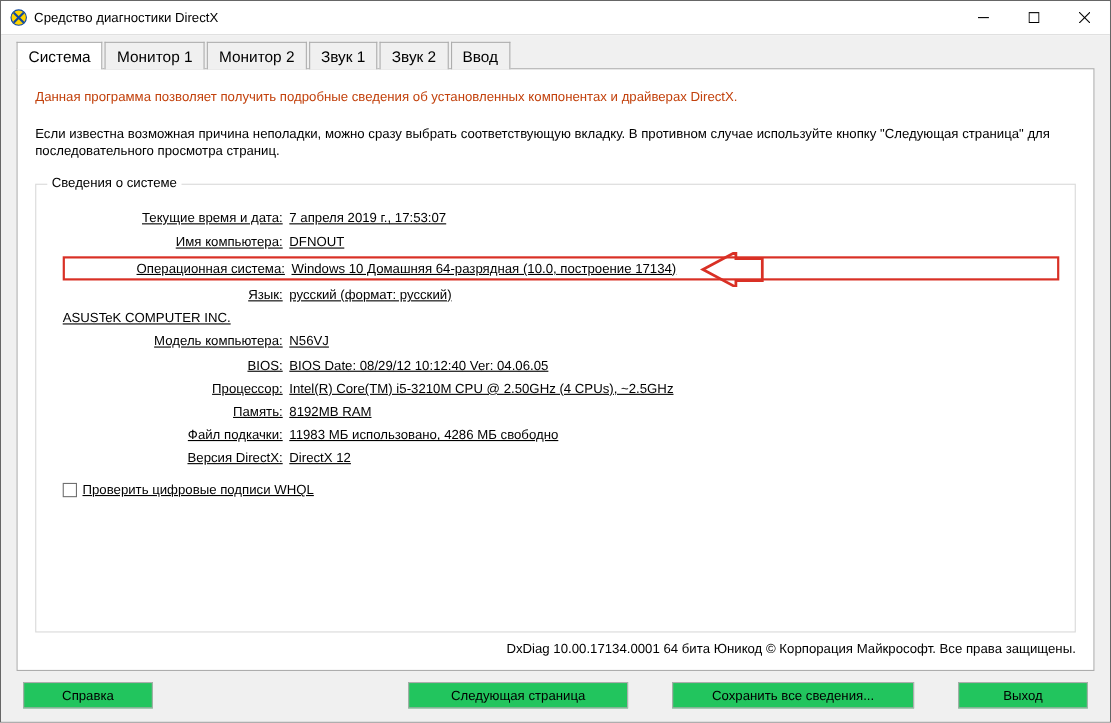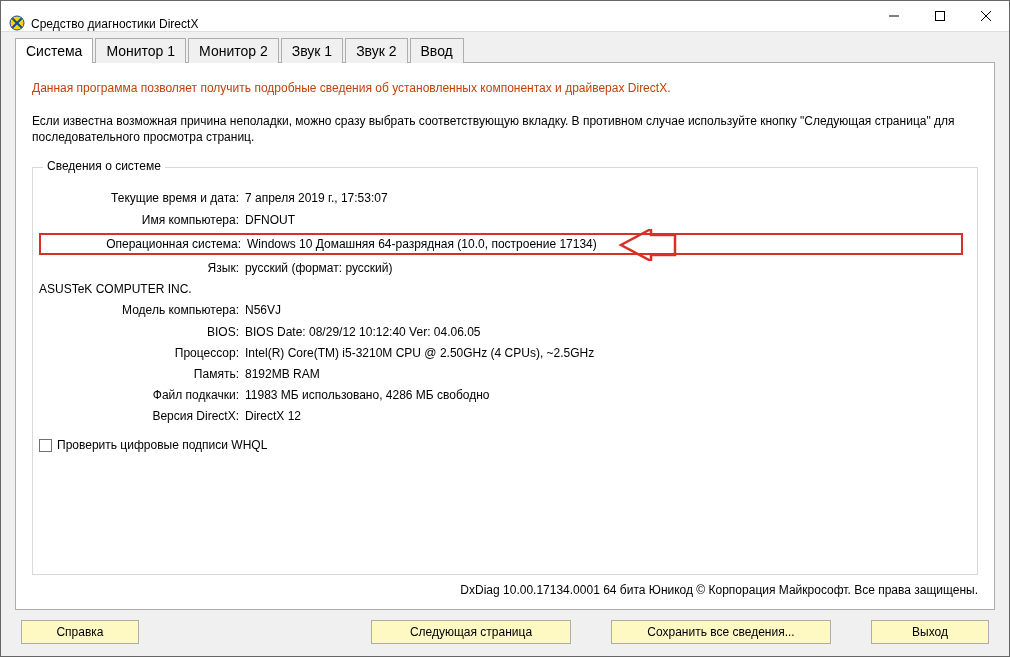--- a/index.html
+++ b/index.html
@@ -15,21 +15,21 @@
     height: 657px;
     background: #fff;
     border: 1px solid #666;
     display: flex;
     flex-direction: column;
     box-sizing: border-box;
   }
   .titlebar {
     height: 30px;
     display: flex;
-    align-items: flex-end;
+    align-items: center;
     padding-left: 8px;
     background: #fff;
     border-bottom: 1px solid #ddd;
   }
   .titlebar .icon-box {
     width: 16px;
     height: 16px;
     margin-right: 6px;
     display: inline-block;
   }
@@ -101,24 +101,25 @@
     margin-bottom: 18px;
   }
   .intro2 {
     color: #000;
     line-height: 1.35;
     margin-bottom: 22px;
   }
 
   .groupbox {
     border: 1px solid #d9d9d9;
-    padding: 20px 14px 14px 6px;
+    padding: 20px 14px 14px 24px;
     position: relative;
     flex: 1;
     min-height: 0;
+    text-decoration: underline;
   }
   .groupbox .legend {
     position: absolute;
     top: -9px;
     left: 10px;
     background: #fff;
     padding: 0 4px;
     color: #000;
   }
   .sys-rows {
@@ -179,21 +180,21 @@
     display: flex;
     gap: 40px;
     padding: 10px 6px 0 6px;
   }
   .spacer { flex: 1; }
   .std-button {
     padding: 4px 14px;
     min-width: 88px;
     text-align: center;
     border: 1px solid #adadad;
-    background: #fef9c3;
+    background: #22c55e;
     color: #000;
     font-size: 12px;
   }
   .std-button.wide { min-width: 170px; }
   .std-button.wider { min-width: 190px; }
 </style>
 </head>
 <body>
 
 <div class="window">

